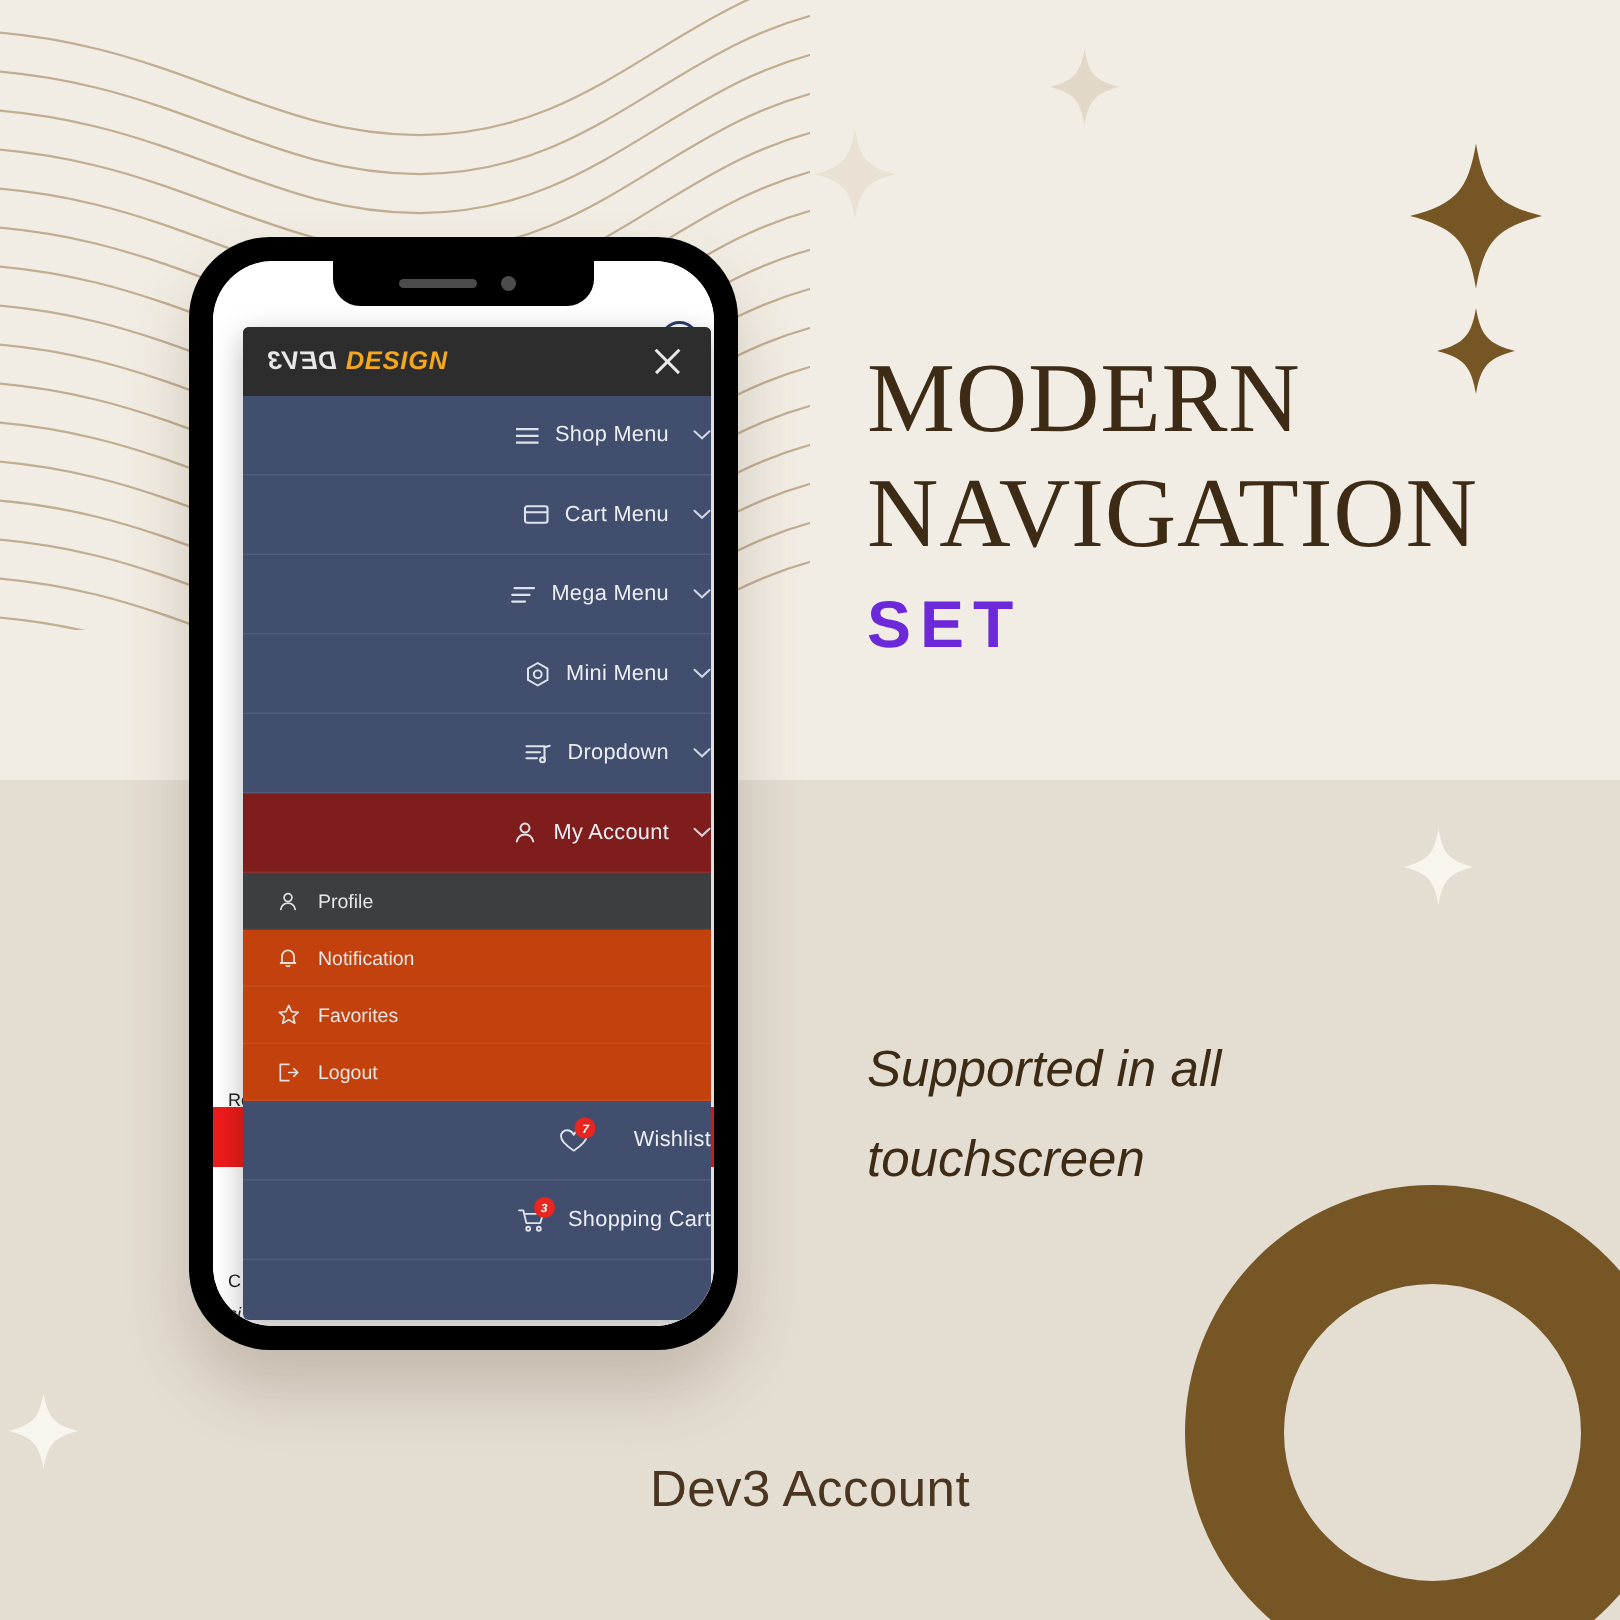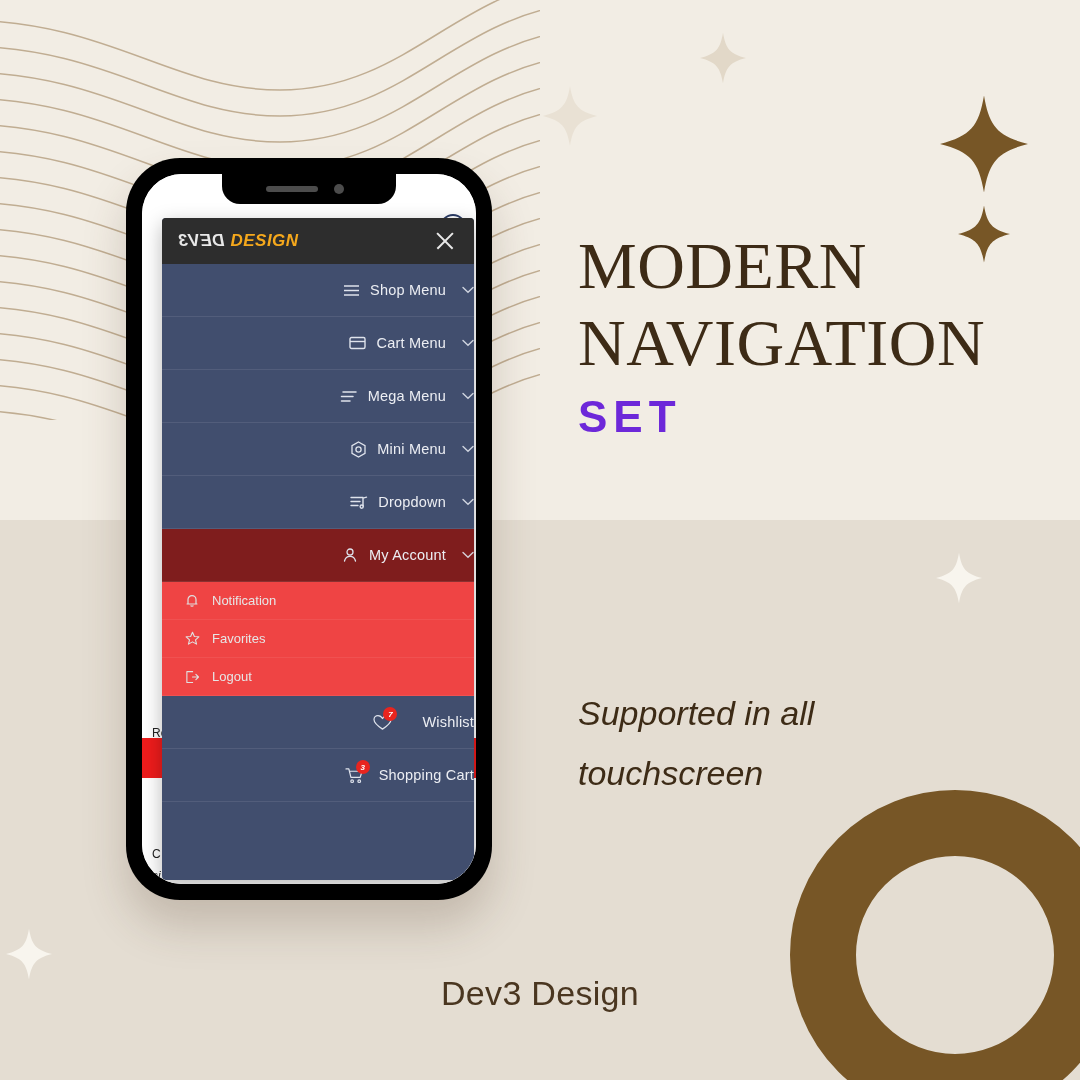--- a/index.html
+++ b/index.html
@@ -113,21 +113,21 @@
     justify-content:flex-end;
   }
   .mrow.active{background:#7f1d1d;}
   .mrow .ic{width:18px;height:18px;display:flex;align-items:center;justify-content:center;flex:0 0 18px;}
   .mrow .cv{margin-left:6px;opacity:.9;font-size:12px;}
   .mrow .lbl{letter-spacing:.2px;}
 
   .srow{
     display:flex;align-items:center;gap:12px;
     height:37px;padding:0 0 0 22px;color:#e6e6e6;font-size:13px;
-    background:#ef4444;border-bottom:1px solid rgba(255,255,255,.07);
+    background:#c2410c;border-bottom:1px solid rgba(255,255,255,.07);
     cursor:pointer;
   }
   .srow.hl{background:#3d3e40;}
   .srow .ic{width:16px;height:16px;display:flex;align-items:center;justify-content:center;flex:0 0 16px;}
 
   .badge-wrap{position:relative;width:20px;height:20px;flex:0 0 20px;display:flex;align-items:center;justify-content:center;}
   .badge{
     position:absolute;right:-5px;top:-5px;min-width:14px;height:14px;
     border-radius:50%;background:#e8251f;color:#fff;
     font-size:8px;font-style:italic;font-weight:bold;
@@ -189,21 +189,21 @@
   <span class="l1">MODERN</span>
   <span class="l2">NAVIGATION</span>
 </div>
 <div id="sub-set">SET</div>
 
 <div id="supported">
   <span>Supported in all</span>
   <span>touchscreen</span>
 </div>
 
-<div id="brand-caption">Dev3 Design</div>
+<div id="brand-caption">Dev3 Account</div>
 
 <div id="phone">
   <div id="phone-screen">
 
     <div id="page-behind">
       <div id="pb-search"></div>
       <div id="pb-red"></div>
       <div class="pb-line" style="top:552px">Re</div>
       <div class="pb-line" style="top:673px">C</div>
       <div class="pb-line" style="top:695px;font-style:italic">si</div>
@@ -314,20 +314,29 @@
             </svg>
         </span>
         <span class="lbl">My Account</span>
         <span class="cv">
           <svg width="12" height="8" viewBox="0 0 12 8">
               <path d="M1 1.5 L6 6.2 L11 1.5" fill="none" stroke="#dfe3ec" stroke-width="1.4" stroke-linecap="round"></path>
             </svg>
         </span>
       </div>
 
+      <div class="srow hl">
+        <span class="ic">
+          <svg width="14" height="14" viewBox="0 0 16 16">
+              <circle cx="8" cy="5" r="3" fill="none" stroke="#e0e0e0" stroke-width="1.3"></circle>
+              <path d="M2.5 14 C 3.3 10.6 5.4 9.3 8 9.3 C 10.6 9.3 12.7 10.6 13.5 14" fill="none" stroke="#e0e0e0" stroke-width="1.3" stroke-linecap="round"></path>
+            </svg>
+        </span>
+        <span>Profile</span>
+      </div>
 
       <div class="srow">
         <span class="ic">
           <svg width="14" height="15" viewBox="0 0 14 15">
               <path d="M3 11 V6.6 C3 4.3 4.8 2.6 7 2.6 C 9.2 2.6 11 4.3 11 6.6 V11 Z M1.6 11 H12.4" fill="none" stroke="#e0e0e0" stroke-width="1.2" stroke-linejoin="round"></path>
               <path d="M5.6 12.6 C6 13.4 8 13.4 8.4 12.6" fill="none" stroke="#e0e0e0" stroke-width="1.2"></path>
             </svg>
         </span>
         <span>Notification</span>
       </div>

